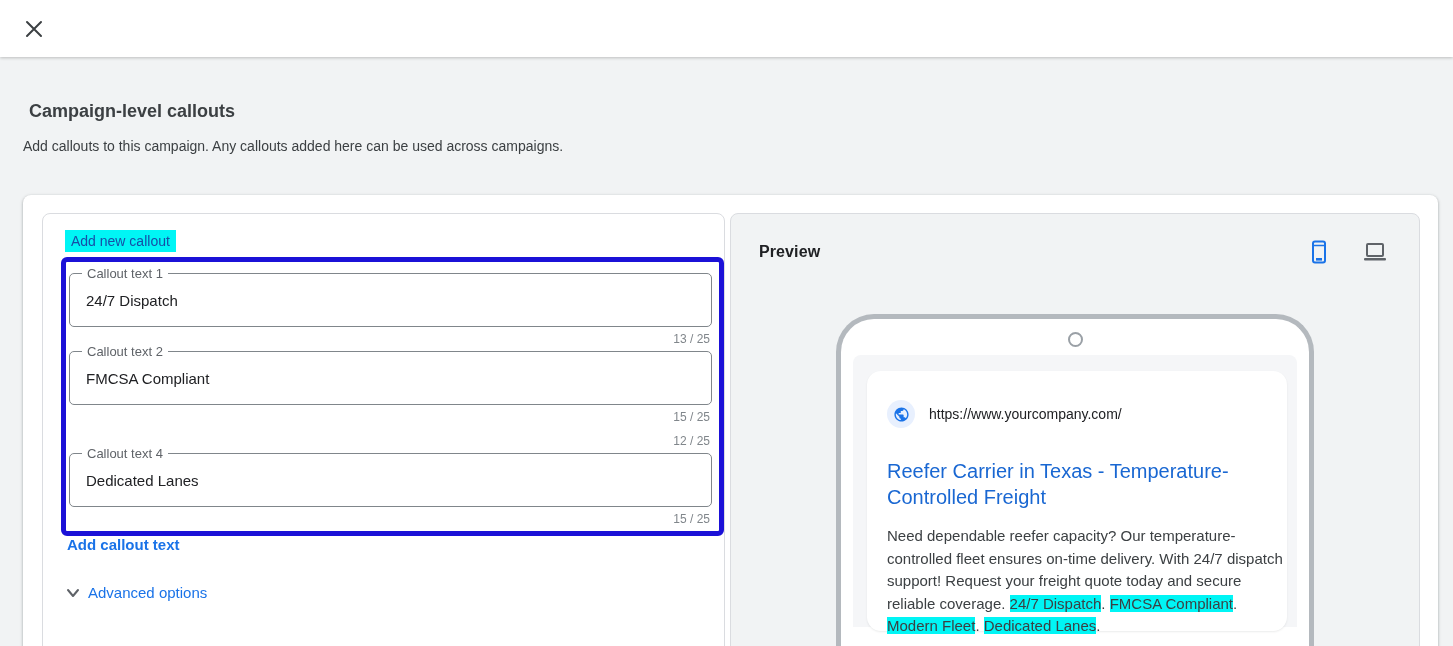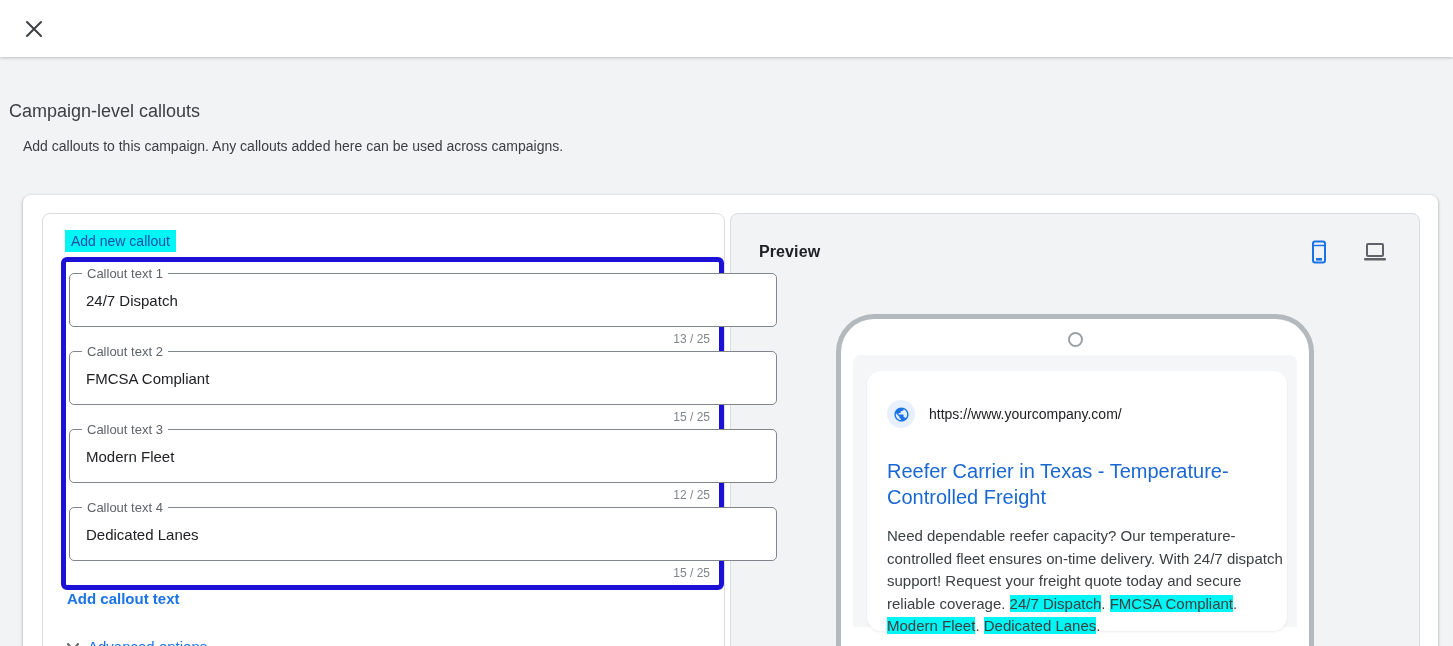--- a/index.html
+++ b/index.html
@@ -7,36 +7,36 @@
   body { font-family:"Liberation Sans", sans-serif; background:#f1f3f4; position:relative; color:#3c4043; }
 
   
   .modal-header { position:absolute; top:0; left:0; width:1453px; height:57px; background:#fff;
     box-shadow:0 1px 3px rgba(0,0,0,.22); display:flex; align-items:center; z-index:10; }
   .close-btn { width:36px; height:36px; margin-left:16px; border:none; background:transparent; cursor:pointer;
     display:flex; align-items:center; justify-content:center; }
   .modal-title { font-size:20px; font-weight:400; color:#3c4043; margin-left:15px; letter-spacing:.1px; }
 
   
-  .section-title { position:absolute; left:9px; top:101px; font-size:18px; font-weight:400; color:#3c4043; }
+  .section-title { position:absolute; left:29px; top:101px; font-size:18px; font-weight:700; color:#3c4043; }
   .section-subtitle { position:absolute; left:23px; top:138px; font-size:14px; color:#3c4043; }
 
   
   .card { position:absolute; left:23px; top:195px; width:1415px; height:480px; background:#fff;
     border-radius:8px; box-shadow:0 1px 2px rgba(60,64,67,.3), 0 1px 3px 1px rgba(60,64,67,.15); }
 
   
   .form-panel { position:absolute; left:19px; top:18px; width:683px; height:450px; background:#fff;
     border:1px solid #dadce0; border-radius:8px; padding:16px 20px; }
   .hl-chip { display:inline-block; background:#00f5f5; color:#174ea6; font-size:14px; padding:3px 6px; margin-left:2px; cursor:pointer; }
 
   .annotation-box { position:relative; z-index:2; margin-left:-2px; margin-top:5px; width:663px;
     border:5px solid #1b11d7; border-radius:6px; padding:11px 0 0 3px; background:transparent; }
   .field-unit { width:643px; }
-  .tf { position:relative; width:708px; height:54px; border:1px solid #80868b; border-radius:5px; background:#fff; }
+  .tf { position:relative; width:643px; height:54px; border:1px solid #80868b; border-radius:5px; background:#fff; }
   .tf label { position:absolute; top:-8px; left:12px; background:#fff; padding:0 5px; font-size:13px; color:#5f6368; }
   .tf input { position:absolute; left:16px; top:0; width:600px; height:100%; border:none; outline:none;
     font-family:"Liberation Sans", sans-serif; font-size:15px; color:#202124; background:transparent; }
   .counter { width:643px; text-align:right; font-size:12px; color:#80868b; padding:5px 2px 4px 0; height:24px; }
 
   .add-callout-link { display:inline-block; position:relative; z-index:1; margin-top:-9px; margin-left:4px;
     font-size:15px; font-weight:700; color:#1a73e8; text-decoration:none; cursor:pointer; }
   .advanced-row { display:flex; align-items:center; gap:7px; margin-top:30px; margin-left:2px; cursor:pointer; }
   .advanced-label { font-size:15px; color:#1a73e8; }
 
@@ -95,24 +95,20 @@
 
       <div class="field-unit">
         <div class="tf">
           <label>Callout text 2</label>
           <input value="FMCSA Compliant" style="">
         </div>
         <div class="counter">15 / 25</div>
       </div>
 
       <div class="field-unit">
-        <div class="tf">
-          <label>Callout text 3</label>
-          <input value="Modern Fleet" style="">
-        </div>
         <div class="counter">12 / 25</div>
       </div>
 
       <div class="field-unit">
         <div class="tf">
           <label>Callout text 4</label>
           <input value="Dedicated Lanes" style="">
         </div>
         <div class="counter">15 / 25</div>
       </div>

